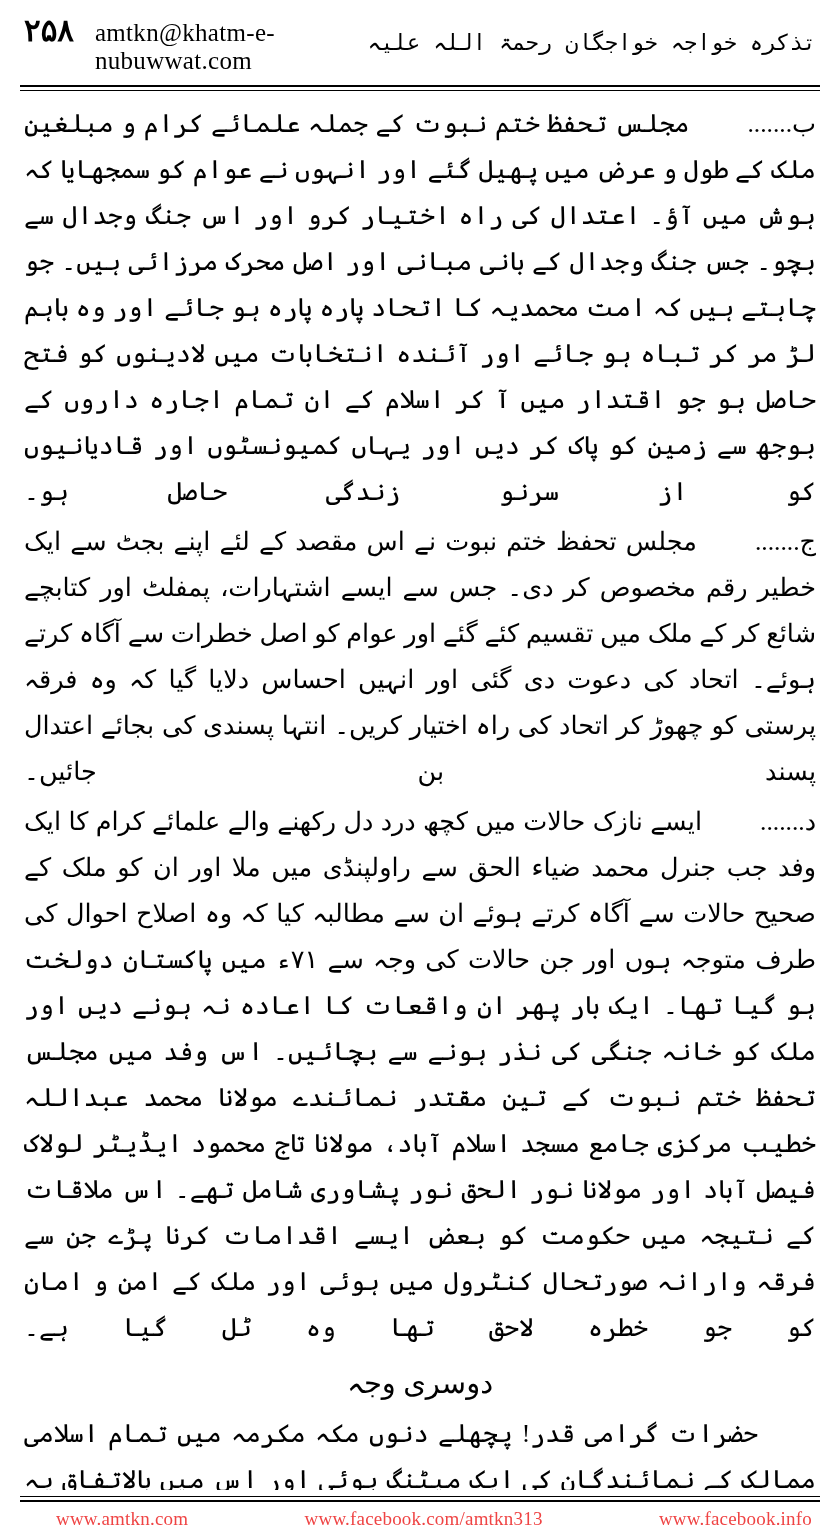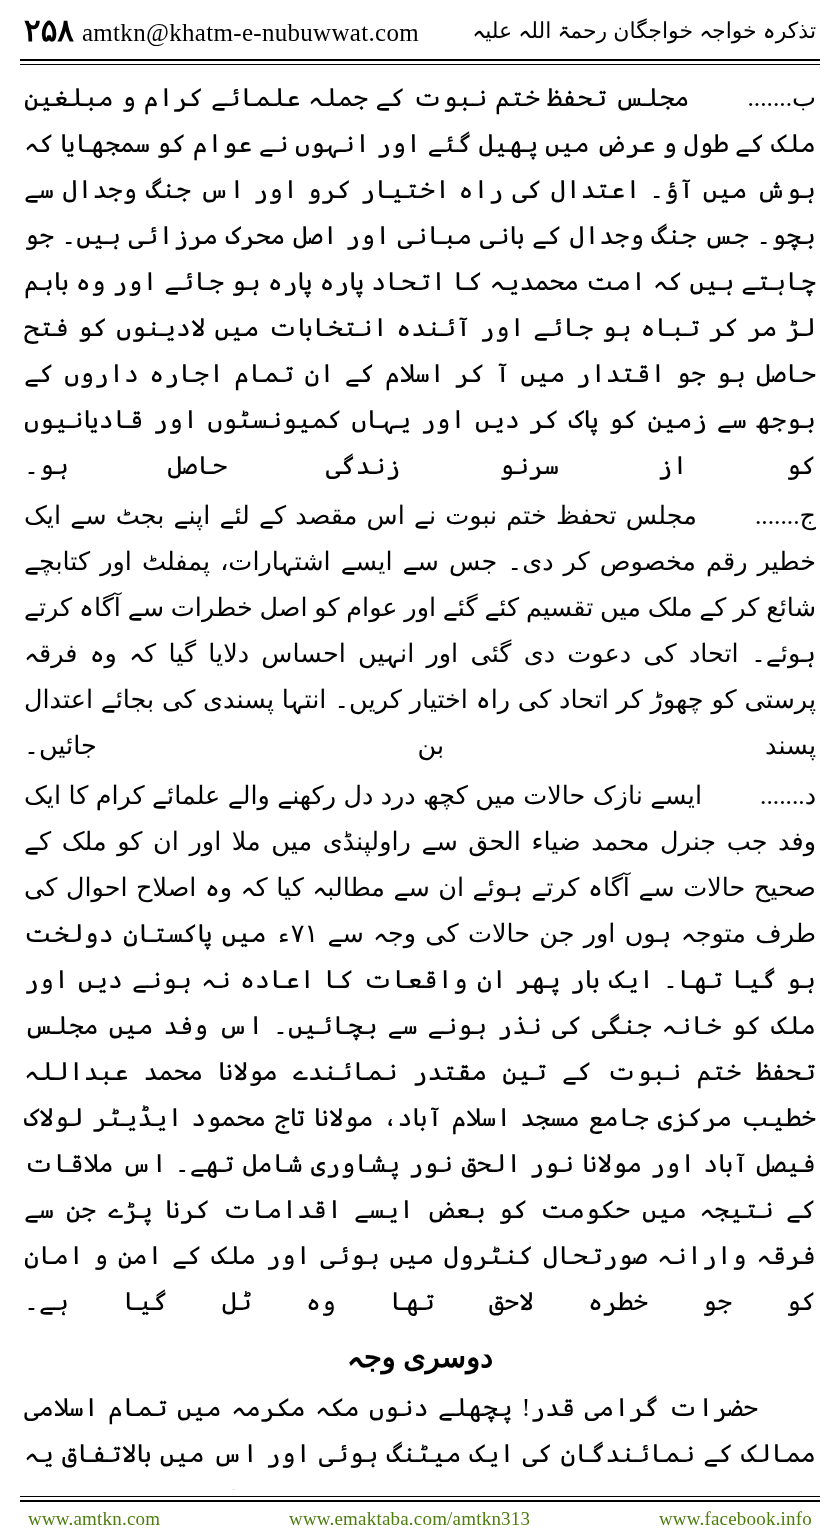--- a/index.html
+++ b/index.html
@@ -25,30 +25,30 @@
   }
   
   .page-header {
     display: flex;
     align-items: center;
     justify-content: space-between;
     padding: 12px 6px 6px 6px;
     direction: rtl;
   }
   .header-right {
-    font-family: Liberation Sans, sans-serif;
+    font-family: Liberation Mono, monospace;
     font-size: 22px;
     text-align: center;
     letter-spacing: .2px;
     white-space: nowrap;
   }
   .header-left {
     display: flex;
     align-items: baseline;
-    gap: 8px;
+    gap: 21px;
     direction: ltr;
     justify-content: flex-end;
   }
   .header-email {
     font-family: "Liberation Serif", serif;
     font-size: 25px;
     letter-spacing: .3px;
   }
   .page-number {
     font-family: "Liberation Serif", serif;
@@ -85,21 +85,21 @@
   .gap {
     display: inline-block;
     width: 58px;
   }
   .section-title {
     text-align: left;
     text-align-last: center;
     font-size: 29px;
     line-height: 52px;
     margin: 6px 0 2px 0;
-    font-weight: bold;
+    font-weight: normal;
   }
   
   .page-footer {
     margin-top: auto;
   }
   .rule-footer {
     border: none;
     border-top: 1px solid #000;
     border-bottom: 2px solid #000;
     height: 3px;
@@ -110,22 +110,23 @@
     justify-content: space-between;
     align-items: center;
     padding: 0 10px 10px 10px;
     direction: ltr;
     font-family: "Liberation Serif", serif;
     font-size: 19px;
     letter-spacing: .2px;
   }
   .footer-links a,
   .footer-links span {
-    color: #4d7c0f;
+    color: #ef4444;
     text-decoration: none;
+    margin-left: 28px;
   }
 </style>
 </head>
 <body>
 
 <div class="page">
 
   <div class="page-header">
     <div class="header-right">تذکرہ خواجہ خواجگان رحمۃ اللہ علیہ</div>
     <div class="header-left">
@@ -155,18 +156,18 @@
     <p class="para">
       <span class="gap"></span><span>حضرات گرامی قدر! پچھلے دنوں مکہ مکرمہ میں تمام اسلامی ممالک کے نمائندگان کی ایک میٹنگ ہوئی اور اس میں بالاتفاق یہ قرار پایا کہ پندرھویں صدی ہجری اسلام کی نشاۃ ثانیہ اور احیائے اسلام کی صدی ہوگی۔</span>
     </p>
 
   </div>
 
   <div class="page-footer">
     <hr class="rule-footer">
     <div class="footer-links">
       <span>www.amtkn.com</span>
-      <span>www.emaktaba.com/amtkn313</span>
+      <span>www.facebook.com/amtkn313</span>
       <span>www.facebook.info</span>
     </div>
   </div>
 
 </div>
 
 </body></html>

